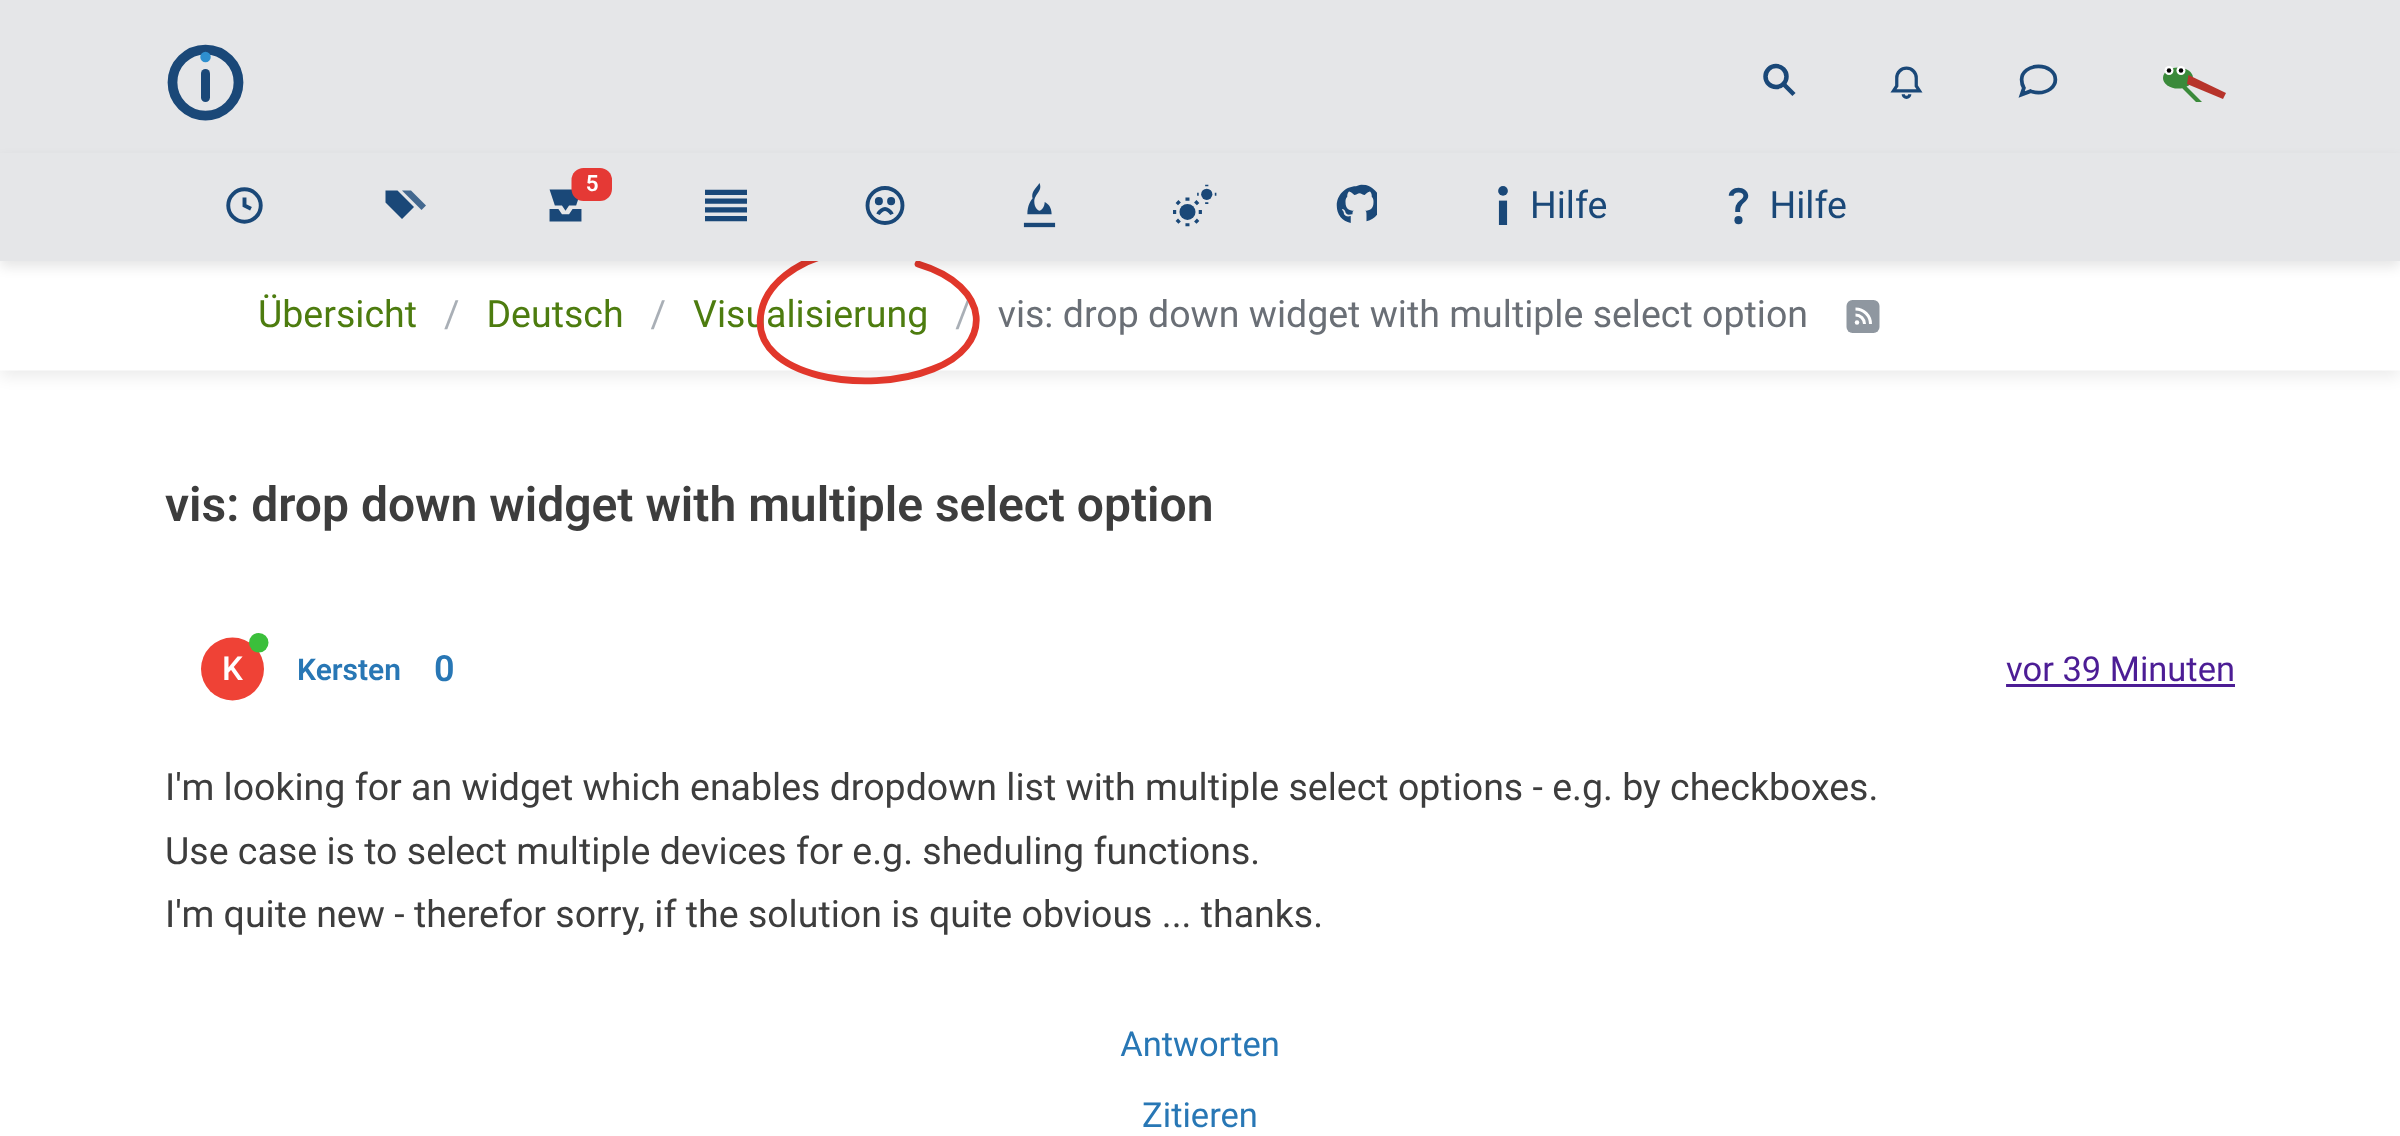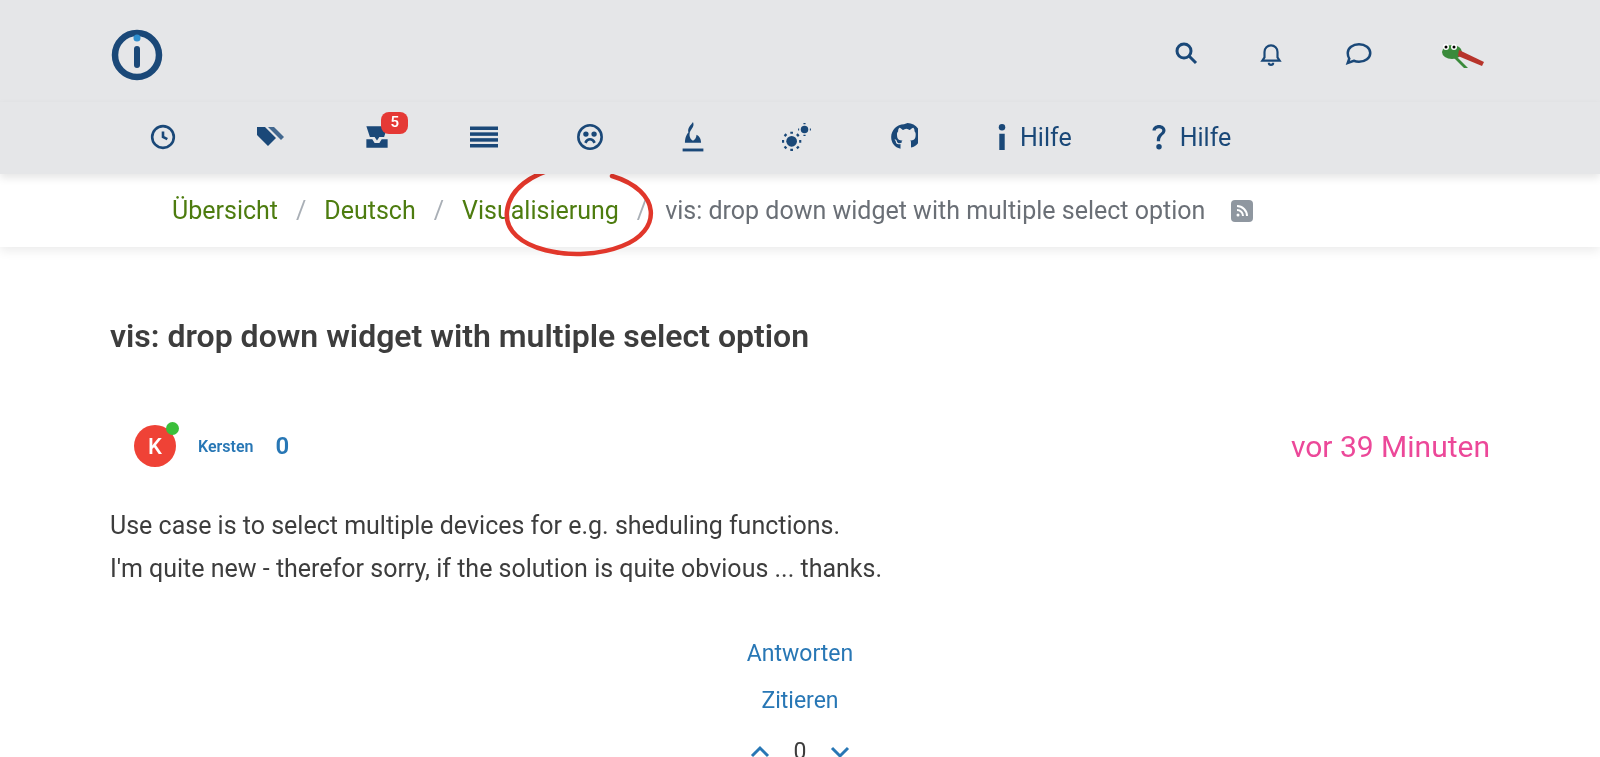--- a/index.html
+++ b/index.html
@@ -133,26 +133,27 @@
   }
   .presence {
     position: absolute;
     top: -3px;
     right: -3px;
     width: 13px;
     height: 13px;
     border-radius: 50%;
     background: #3bbf3b;
   }
-  .username { color: #2877b5; font-weight: 600; font-size: 16px; }
+  .username { color: #2877b5; font-weight: 600; font-size: 20px; }
   .rep { color: #2877b5; font-weight: 600; font-size: 24px; }
   .post-header-spacer { flex: 1; }
   .timestamp {
-    color: #ec4899;
-    font-size: 30px;
+    color: #4c1d95;
+    font-size: 23px;
+    text-decoration: underline;
     cursor: pointer;
   }
   .post-body {
     font-size: 25px;
     color: #3d3d3d;
     line-height: 1.7;
     margin-bottom: 50px;
   }
   .post-footer {
     display: flex;
@@ -324,20 +325,21 @@
       <span>K</span>
       <span class="presence"></span>
     </div>
     <span class="username">Kersten</span>
     <span class="rep">0</span>
     <div class="post-header-spacer"></div>
     <span class="timestamp">vor 39 Minuten</span>
   </div>
 
   <div class="post-body">
+    <div>I'm looking for an widget which enables dropdown list with multiple select options - e.g. by checkboxes.</div>
     <div>Use case is to select multiple devices for e.g. sheduling functions.</div>
     <div>I'm quite new - therefor sorry, if the solution is quite obvious ... thanks.</div>
   </div>
 
   <div class="post-footer">
     <span class="pf-link">Antworten</span>
     <span class="pf-link">Zitieren</span>
     <div class="vote-group">
       <span class="vote-btn">
         <svg width="20" height="14" viewBox="0 0 20 12" fill="none" stroke="#2877b5" stroke-width="3">

